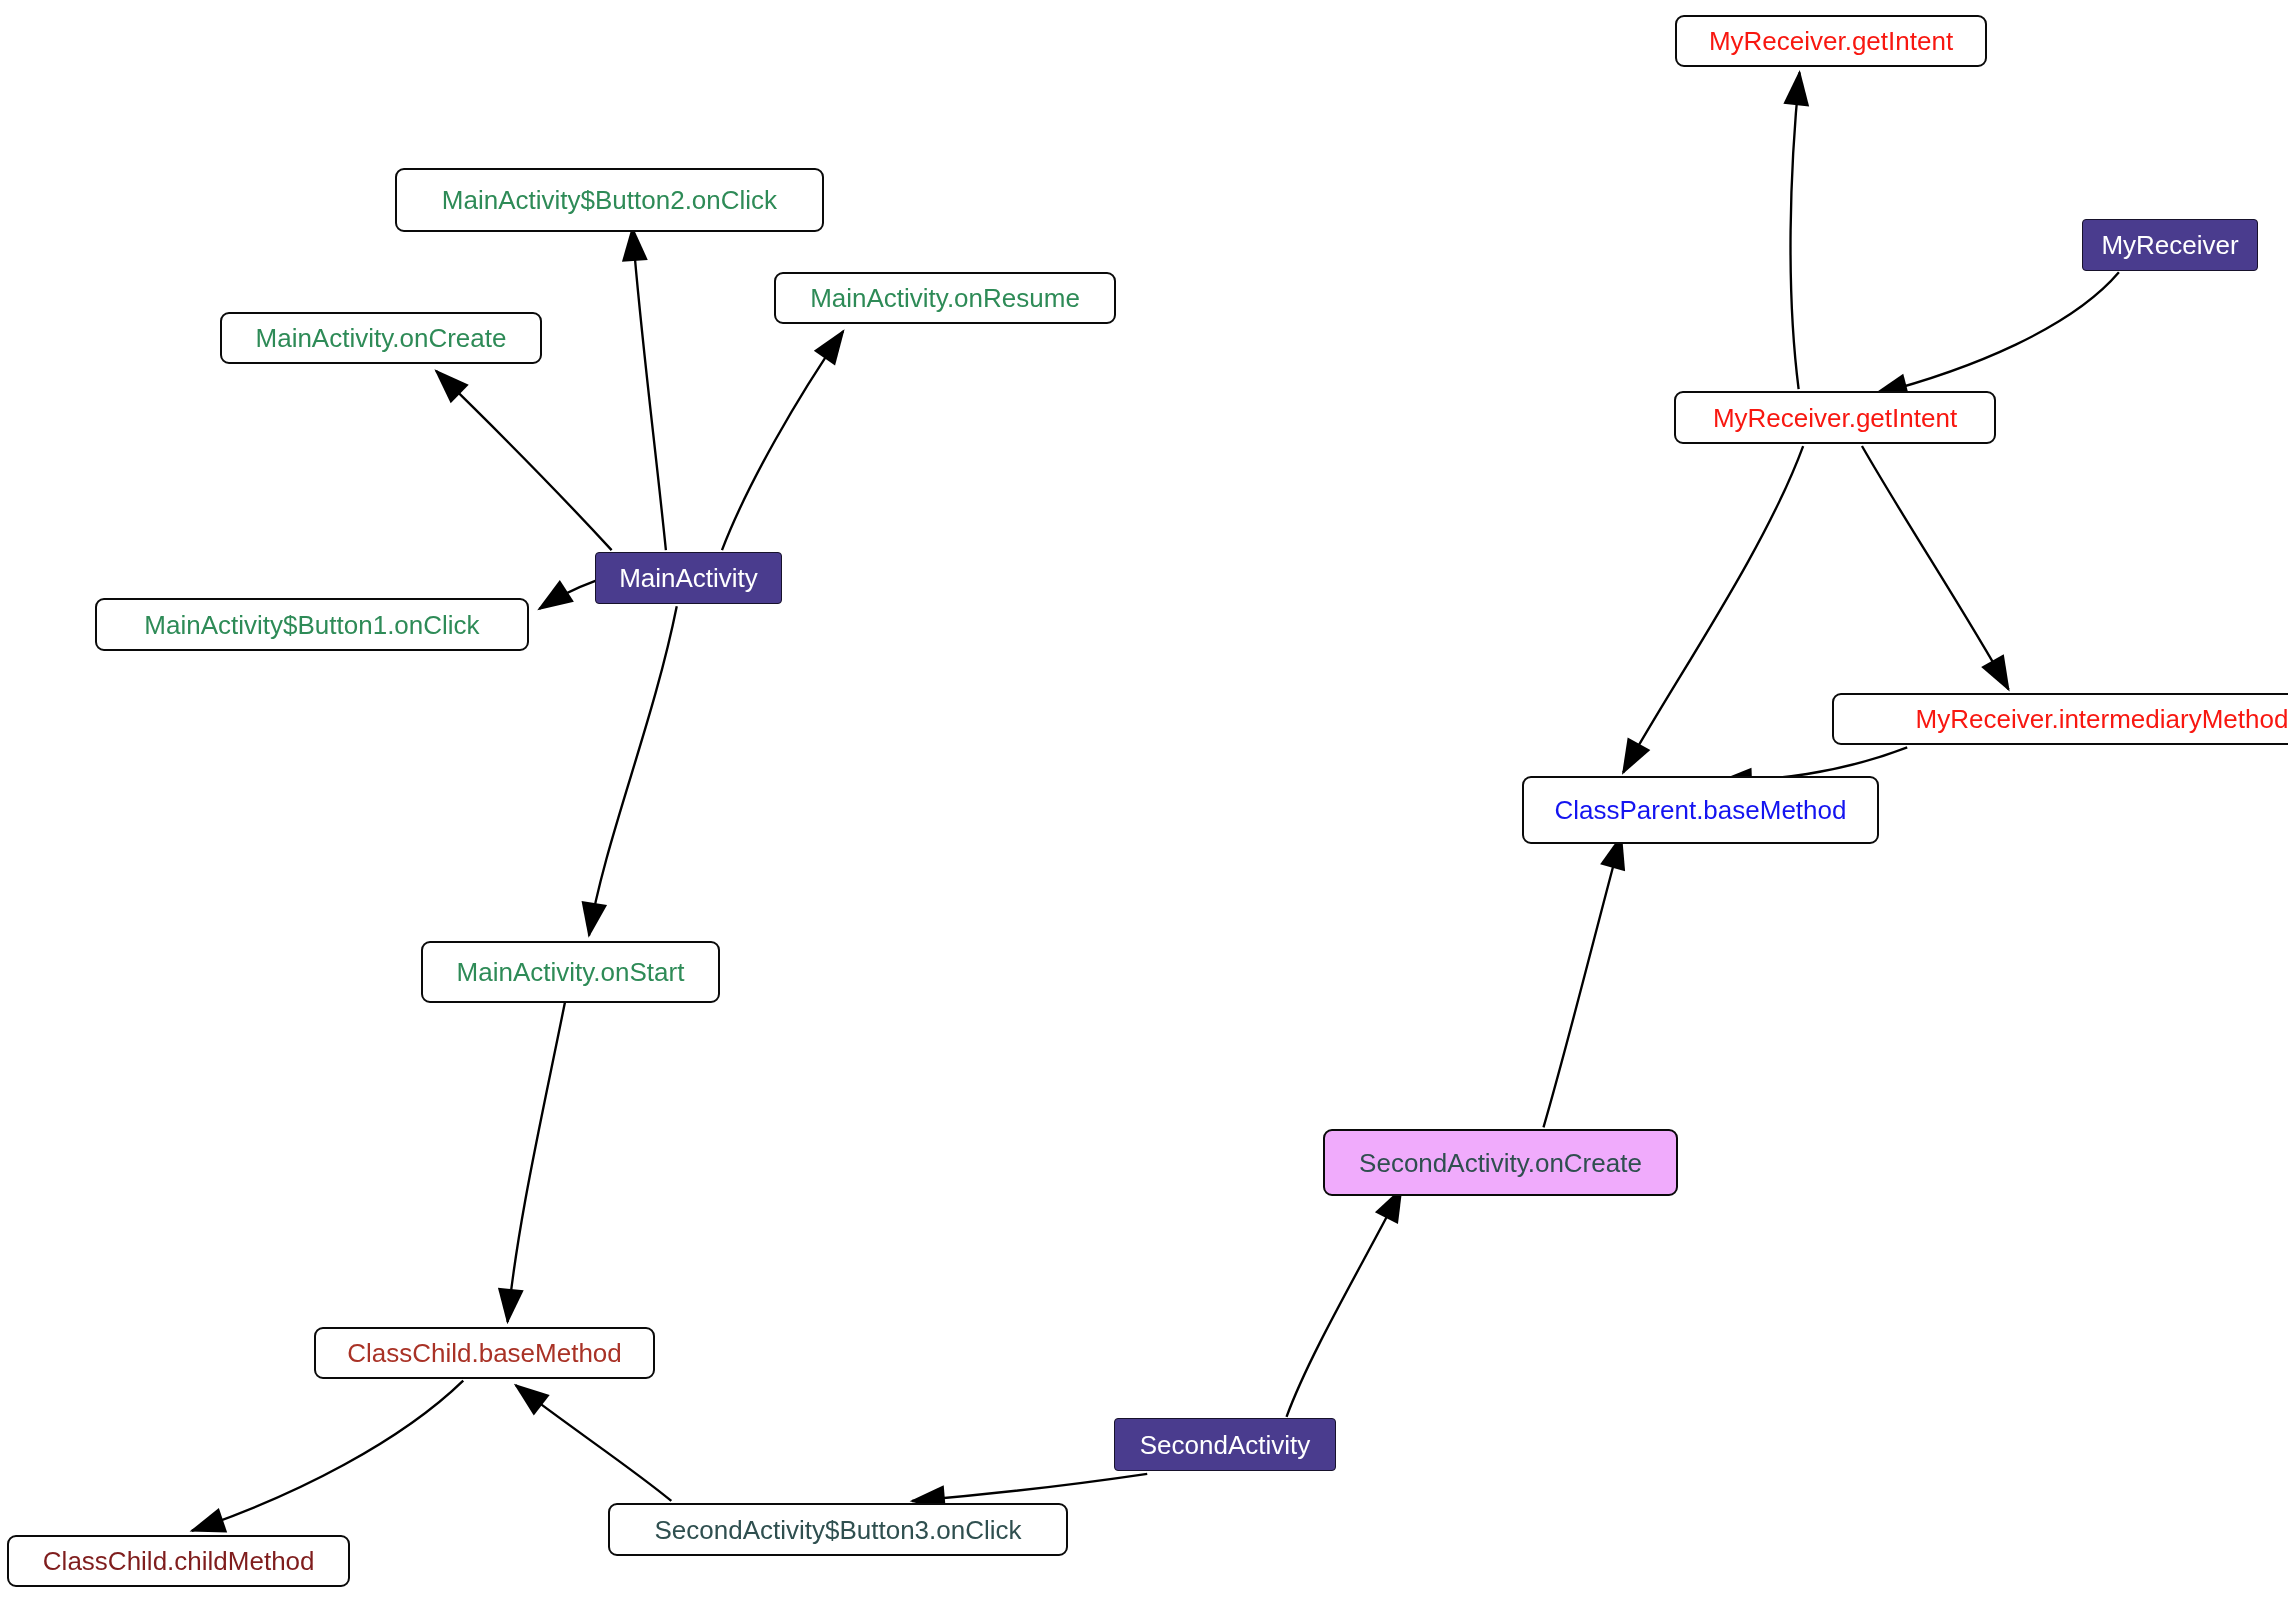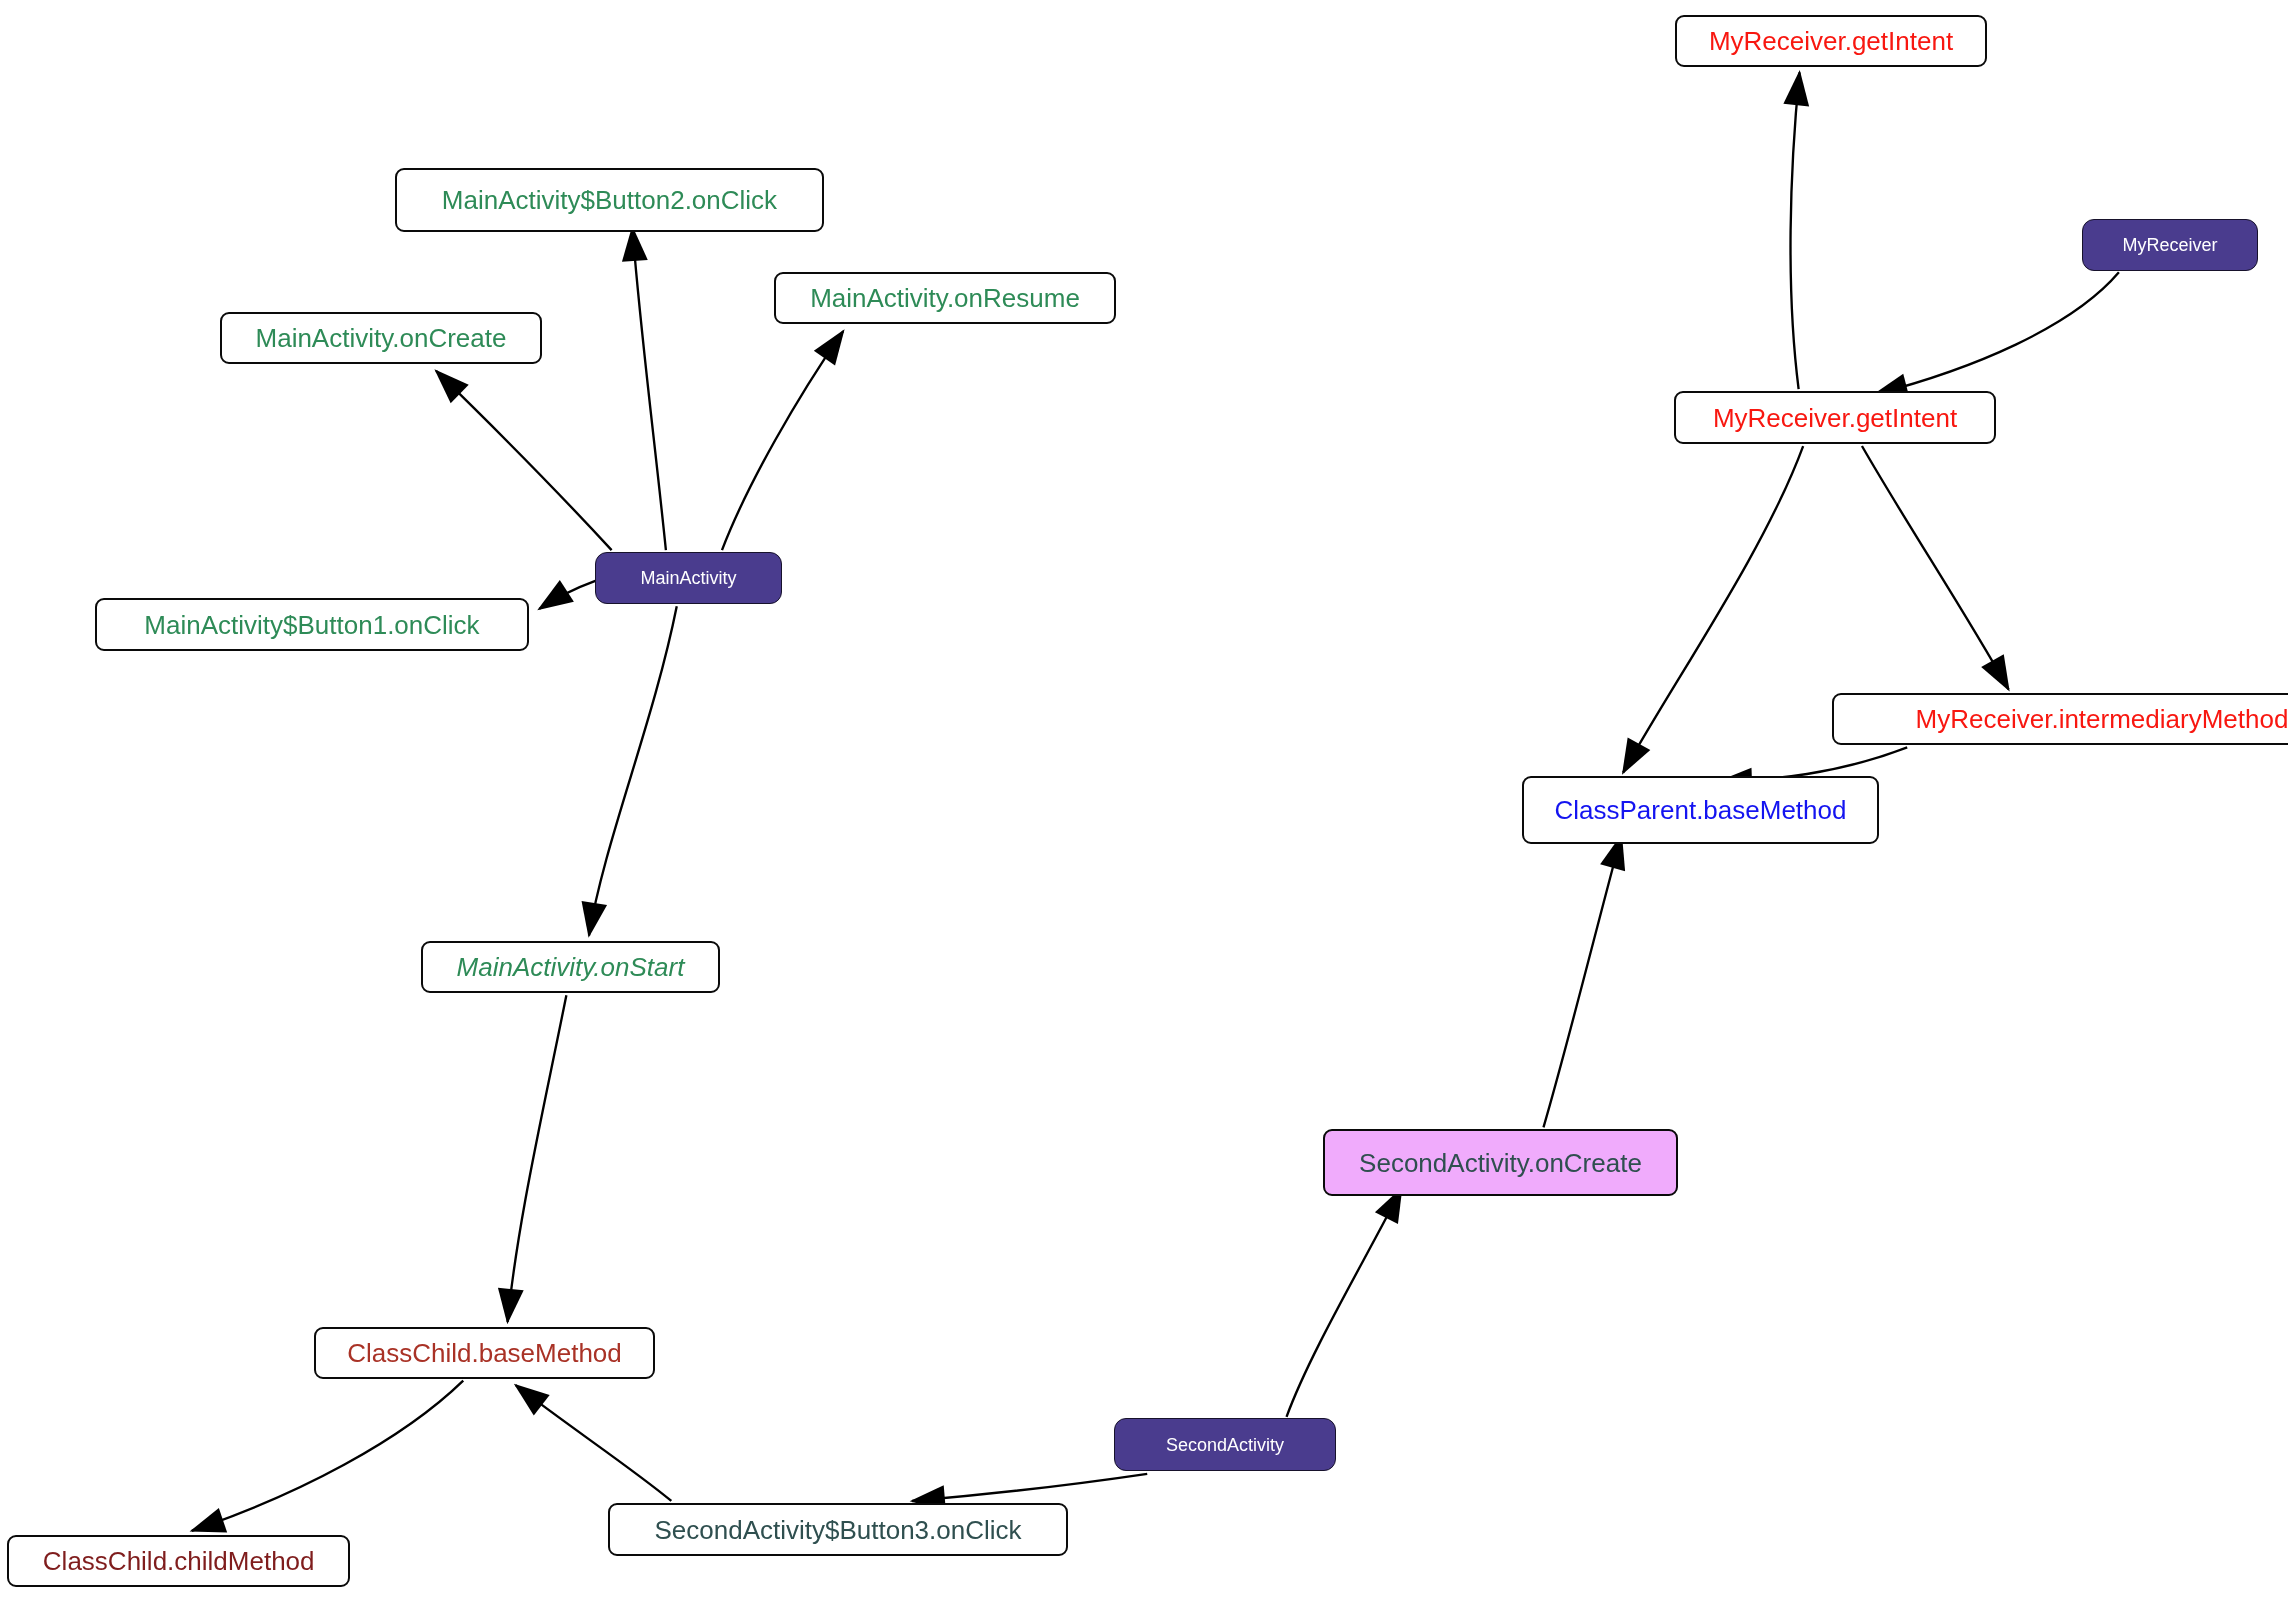--- a/index.html
+++ b/index.html
@@ -17,22 +17,22 @@
     font-size:26px;line-height:1;white-space:nowrap;
     box-sizing:border-box;
   }
   .node.method{
     background:#ffffff;
     border:2.3px solid #0a0a0a;
     border-radius:9px;
   }
   .node.class{
     border:1.8px solid #17122b;
-    border-radius:12px;
-    font-size:18px;
+    border-radius:4px;
+    font-size:26px;
     text-align:center;
   }
   .edge{fill:none;stroke:#000000;stroke-width:2.6px;}
 </style>
 </head>
 <body>
 
 <div id="canvas">
   <svg id="edge-layer" width="2289" height="1605" viewBox="0 0 2530 1774" xmlns="http://www.w3.org/2000/svg">
     <defs>
@@ -58,21 +58,21 @@
         <path class="edge" d="M 2108 826 C 2030 856, 1960 862, 1900 864" stroke="#000000" marker-end="url(#arrowhead)"></path>
         <path class="edge" d="M 2058 493 C 2108 580, 2172 676, 2220 762" stroke="#000000" marker-end="url(#arrowhead)"></path>
       </g>
   </svg>
   <div id="nodes">
       <div class="node method" style="left: 395px; top: 168px; width: 429px; height: 64px; background: rgb(255, 255, 255); color: rgb(46, 139, 87);">MainActivity$Button2.onClick</div>
       <div class="node method" style="left: 220px; top: 312px; width: 322px; height: 52px; background: rgb(255, 255, 255); color: rgb(46, 139, 87);">MainActivity.onCreate</div>
       <div class="node method" style="left: 774px; top: 272px; width: 342px; height: 52px; background: rgb(255, 255, 255); color: rgb(46, 139, 87);">MainActivity.onResume</div>
       <div class="node class" style="left: 595px; top: 552px; width: 187px; height: 52px; background: rgb(74, 60, 142); color: rgb(255, 255, 255);">MainActivity</div>
       <div class="node method" style="left: 95px; top: 598px; width: 434px; height: 53px; background: rgb(255, 255, 255); color: rgb(46, 139, 87);">MainActivity$Button1.onClick</div>
-      <div class="node method" style="left: 421px; top: 941px; width: 299px; height: 52px; background: rgb(255, 255, 255); color: rgb(46, 139, 87); font-style: italic;">MainActivity.onStart</div>
+      <div class="node method" style="left: 421px; top: 941px; width: 299px; height: 62px; background: rgb(255, 255, 255); color: rgb(46, 139, 87);">MainActivity.onStart</div>
       <div class="node method" style="left: 314px; top: 1327px; width: 341px; height: 52px; background: rgb(255, 255, 255); color: rgb(169, 50, 38);">ClassChild.baseMethod</div>
       <div class="node method" style="left: 7.2px; top: 1535px; width: 343px; height: 52px; background: rgb(255, 255, 255); color: #7f1d1d;">ClassChild.childMethod</div>
       <div class="node method" style="left: 608px; top: 1503px; width: 460px; height: 53px; background: rgb(255, 255, 255); color: rgb(47, 79, 79);">SecondActivity$Button3.onClick</div>
       <div class="node class" style="left: 1114px; top: 1418px; width: 222px; height: 53px; background: rgb(74, 60, 142); color: rgb(255, 255, 255);">SecondActivity</div>
       <div class="node method" style="left: 1323px; top: 1129px; width: 355px; height: 67px; background: #f0abfc; color: rgb(47, 79, 79);">SecondActivity.onCreate</div>
       <div class="node method" style="left: 1522px; top: 776px; width: 357px; height: 68px; background: rgb(255, 255, 255); color: rgb(20, 20, 240);">ClassParent.baseMethod</div>
       <div class="node method" style="left: 1832px; top: 693px; width: 540px; height: 52px; background: rgb(255, 255, 255); color: rgb(248, 23, 16);">MyReceiver.intermediaryMethod</div>
       <div class="node method" style="left: 1674px; top: 391px; width: 322px; height: 53px; background: rgb(255, 255, 255); color: rgb(248, 23, 16);">MyReceiver.getIntent</div>
       <div class="node class" style="left: 2082px; top: 219px; width: 176px; height: 52px; background: rgb(74, 60, 142); color: rgb(255, 255, 255);">MyReceiver</div>
       <div class="node method" style="left: 1647px; top: 14.5px; width: 312px; height: 52px; background: rgb(255, 255, 255); color: rgb(248, 23, 16); margin-left: 28px;">MyReceiver.getIntent</div>

